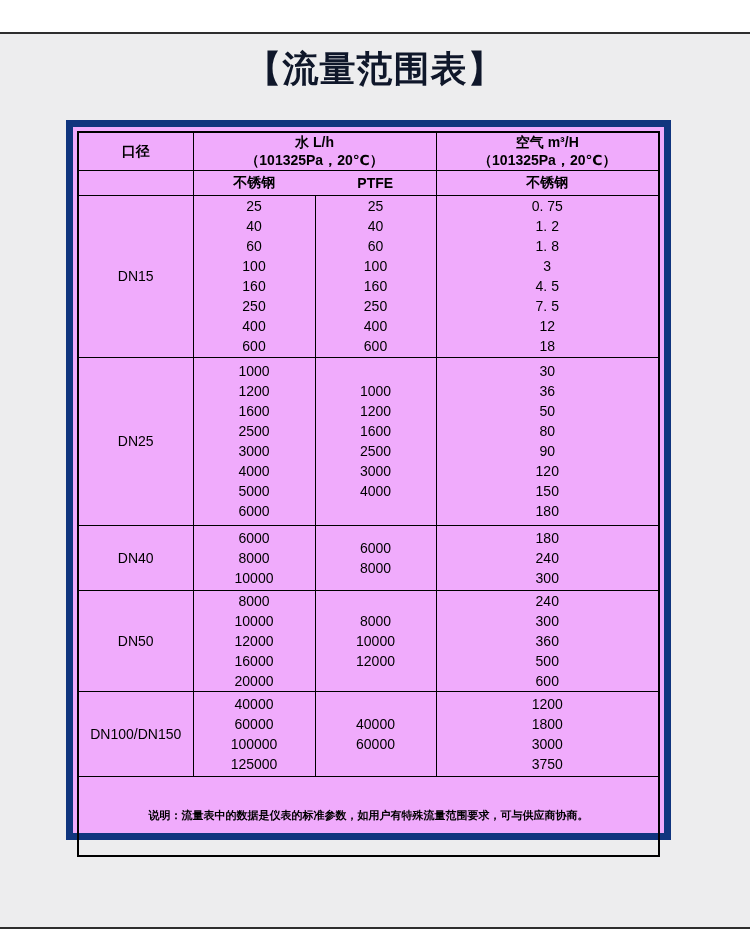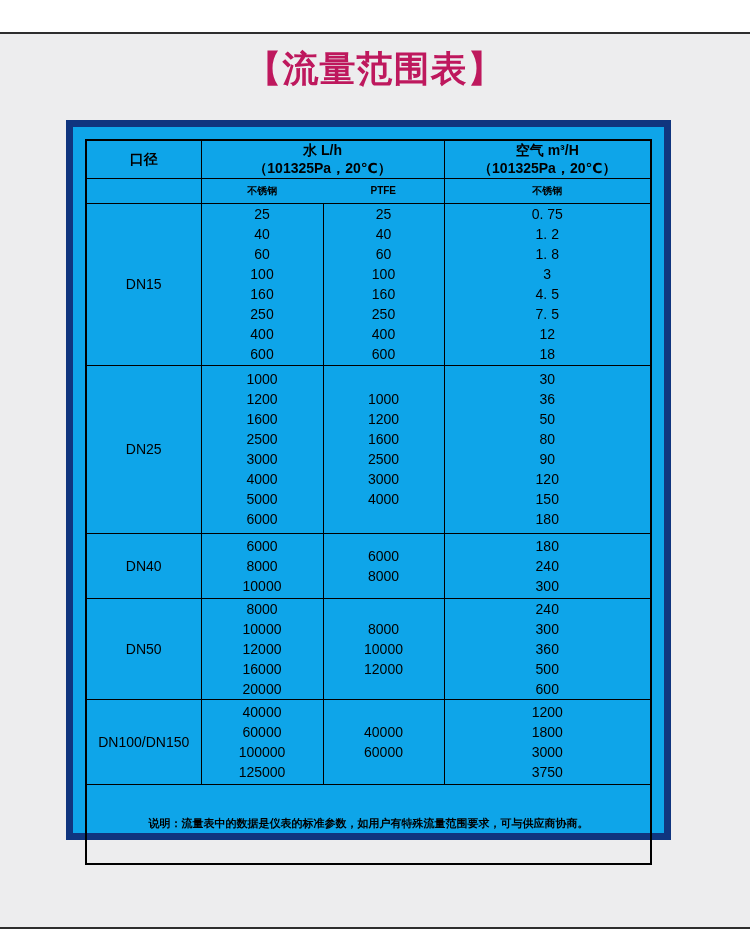--- a/index.html
+++ b/index.html
@@ -19,30 +19,30 @@
     border-bottom: 2px solid #2E2E2E;
   }
   .page-title {
     position: absolute;
     left: 0; top: 46px;
     width: 750px;
     text-align: center;
     font-size: 36px;
     line-height: 46px;
     font-weight: bold;
-    color: #be185d;
+    color: #0f172a;
     letter-spacing: 1px;
   }
   .table-frame {
     position: absolute;
     left: 66px; top: 120px;
     width: 605px; height: 720px;
-    background: #0ea5e9;
+    background: #f0abfc;
     border: 7px solid #10357E;
-    padding: 12px;
+    padding: 4px;
   }
   table.flow-table {
     width: 100%; height: 100%;
     border-collapse: collapse;
     table-layout: fixed;
     border: 2px solid #000000;
   }
   table.flow-table td {
     border: 1px solid #000000;
     text-align: center;
@@ -51,21 +51,21 @@
     padding: 0;
     overflow: hidden;
   }
   .hdr td {
     font-weight: bold;
     font-size: 14px;
     line-height: 18px;
   }
   .subhdr td {
     font-weight: bold;
-    font-size: 10px;
+    font-size: 14px;
   }
   .no-divider { border-right-style: hidden !important; }
   td.nums, td.diam {
     font-size: 14px;
     line-height: 20px;
     white-space: pre-line;
   }
   td.note-cell {
     text-align: left;
     vertical-align: top;

